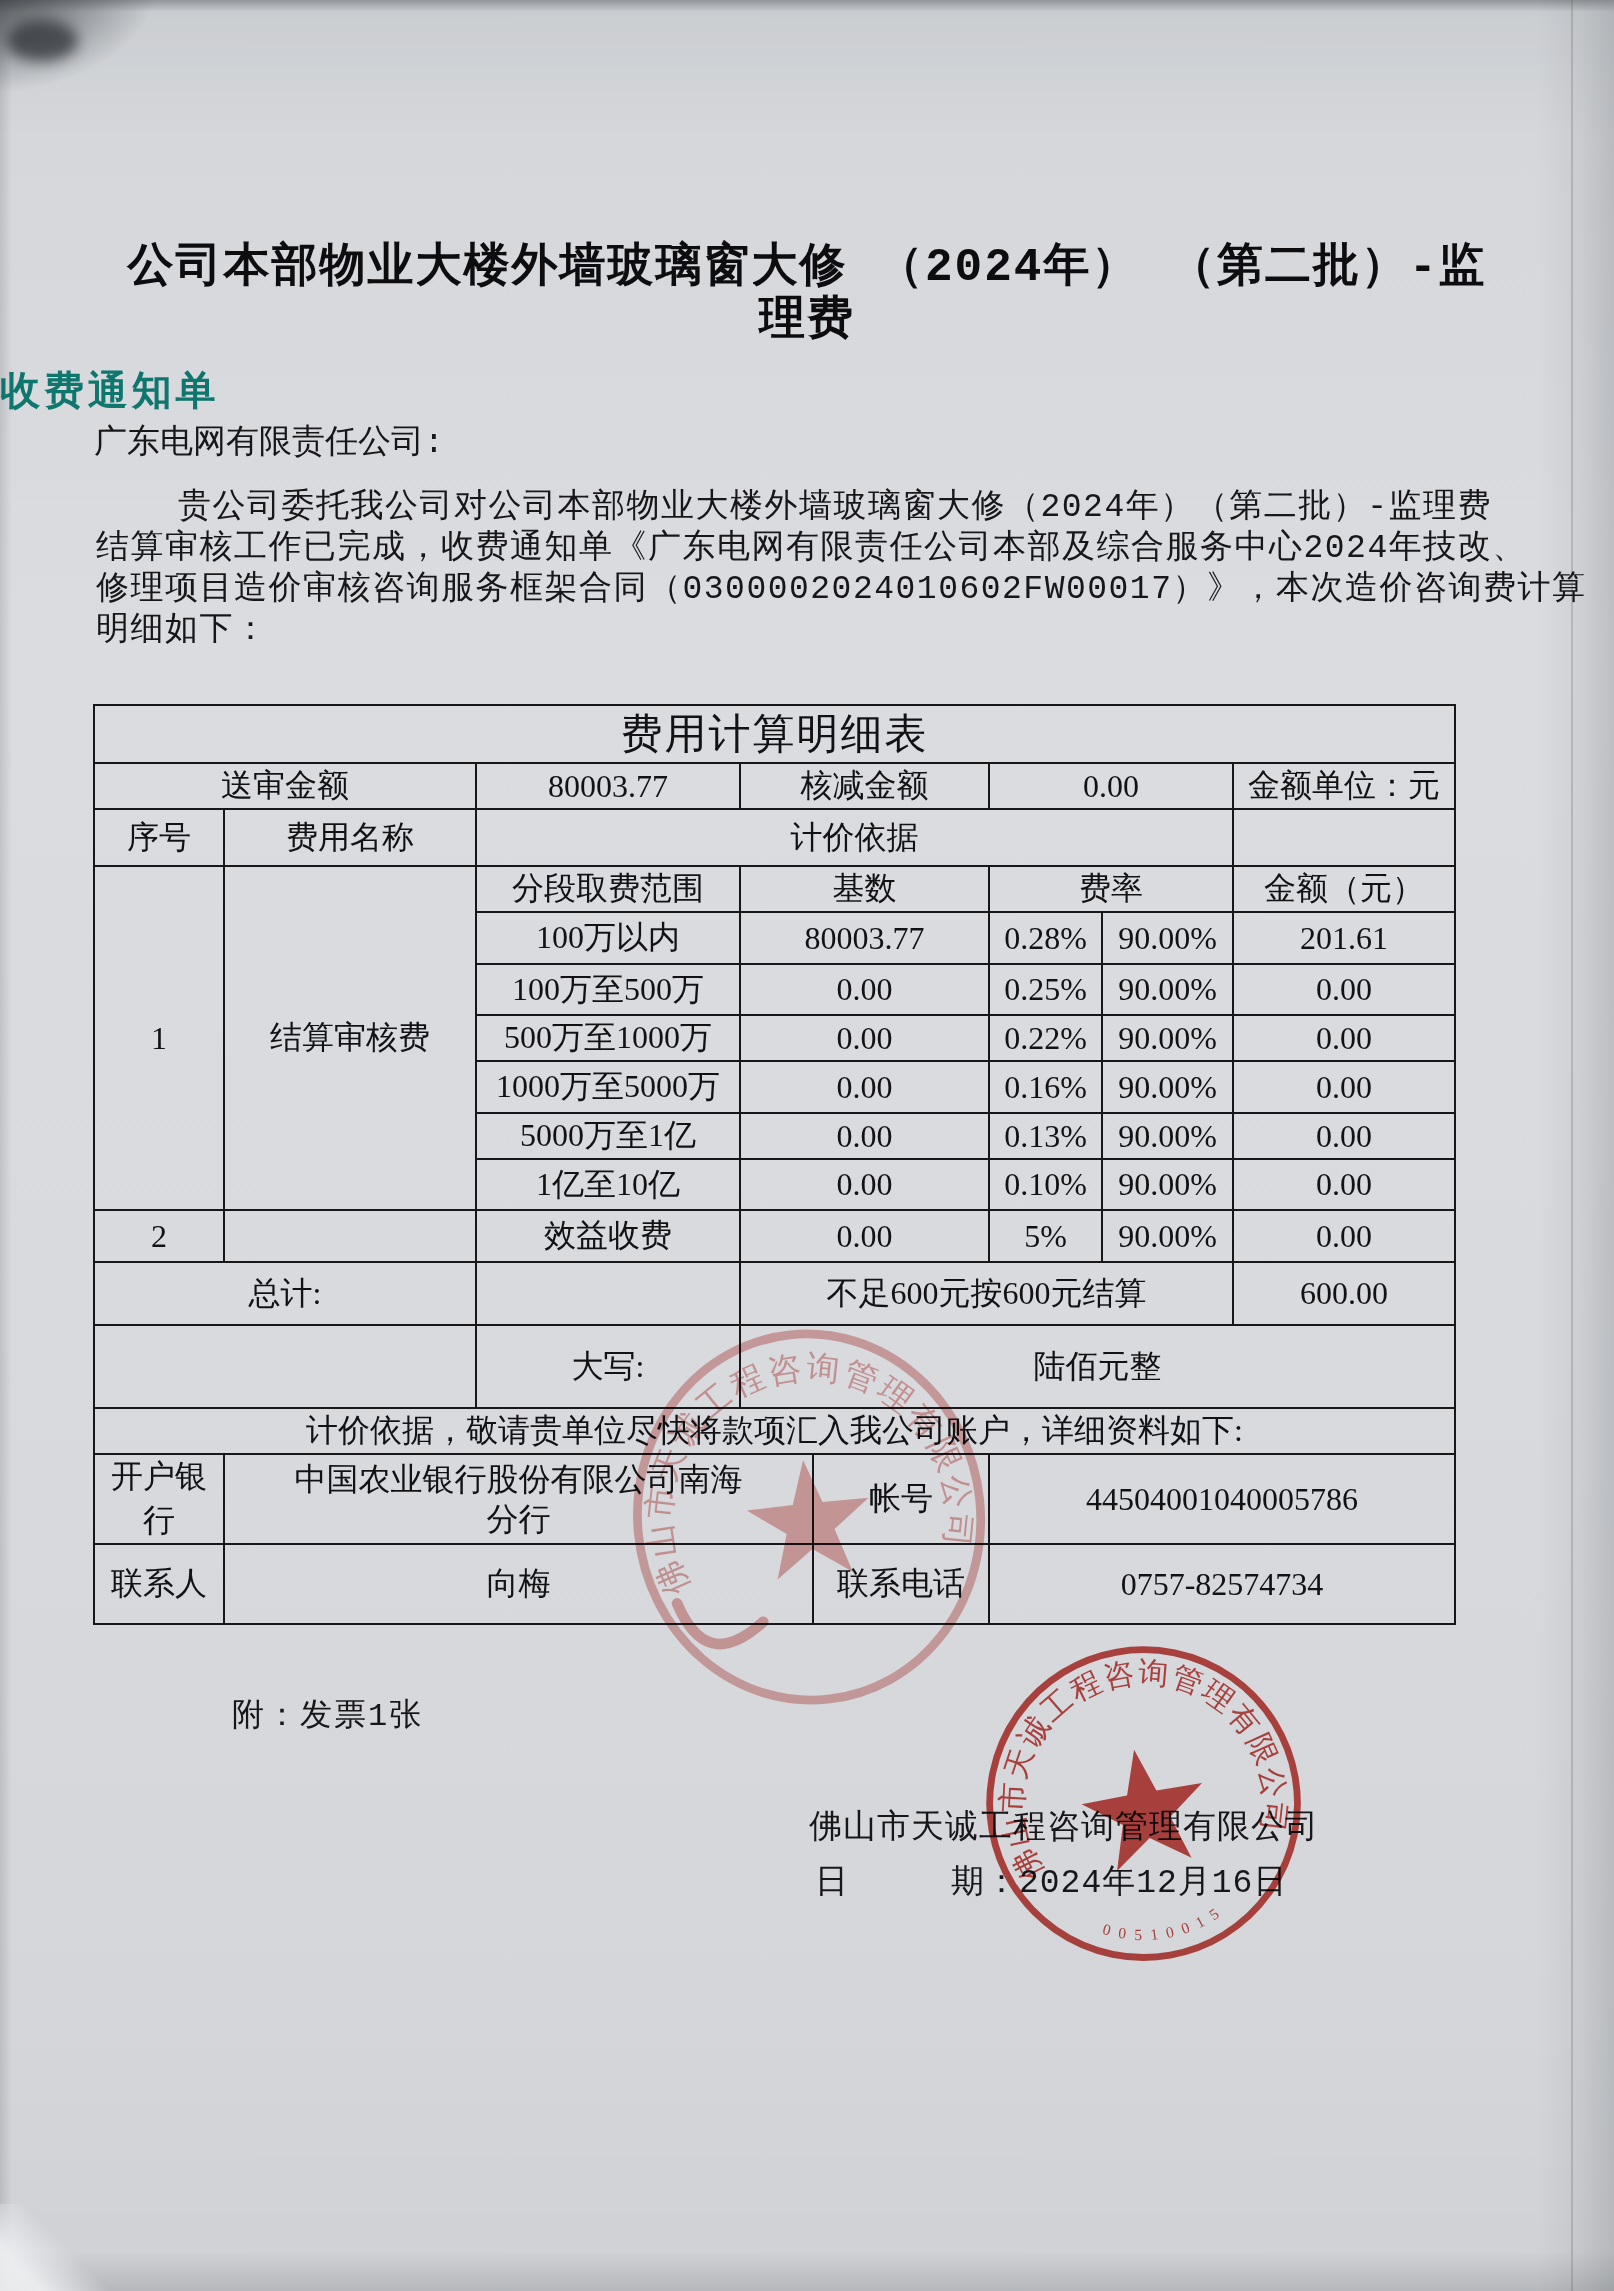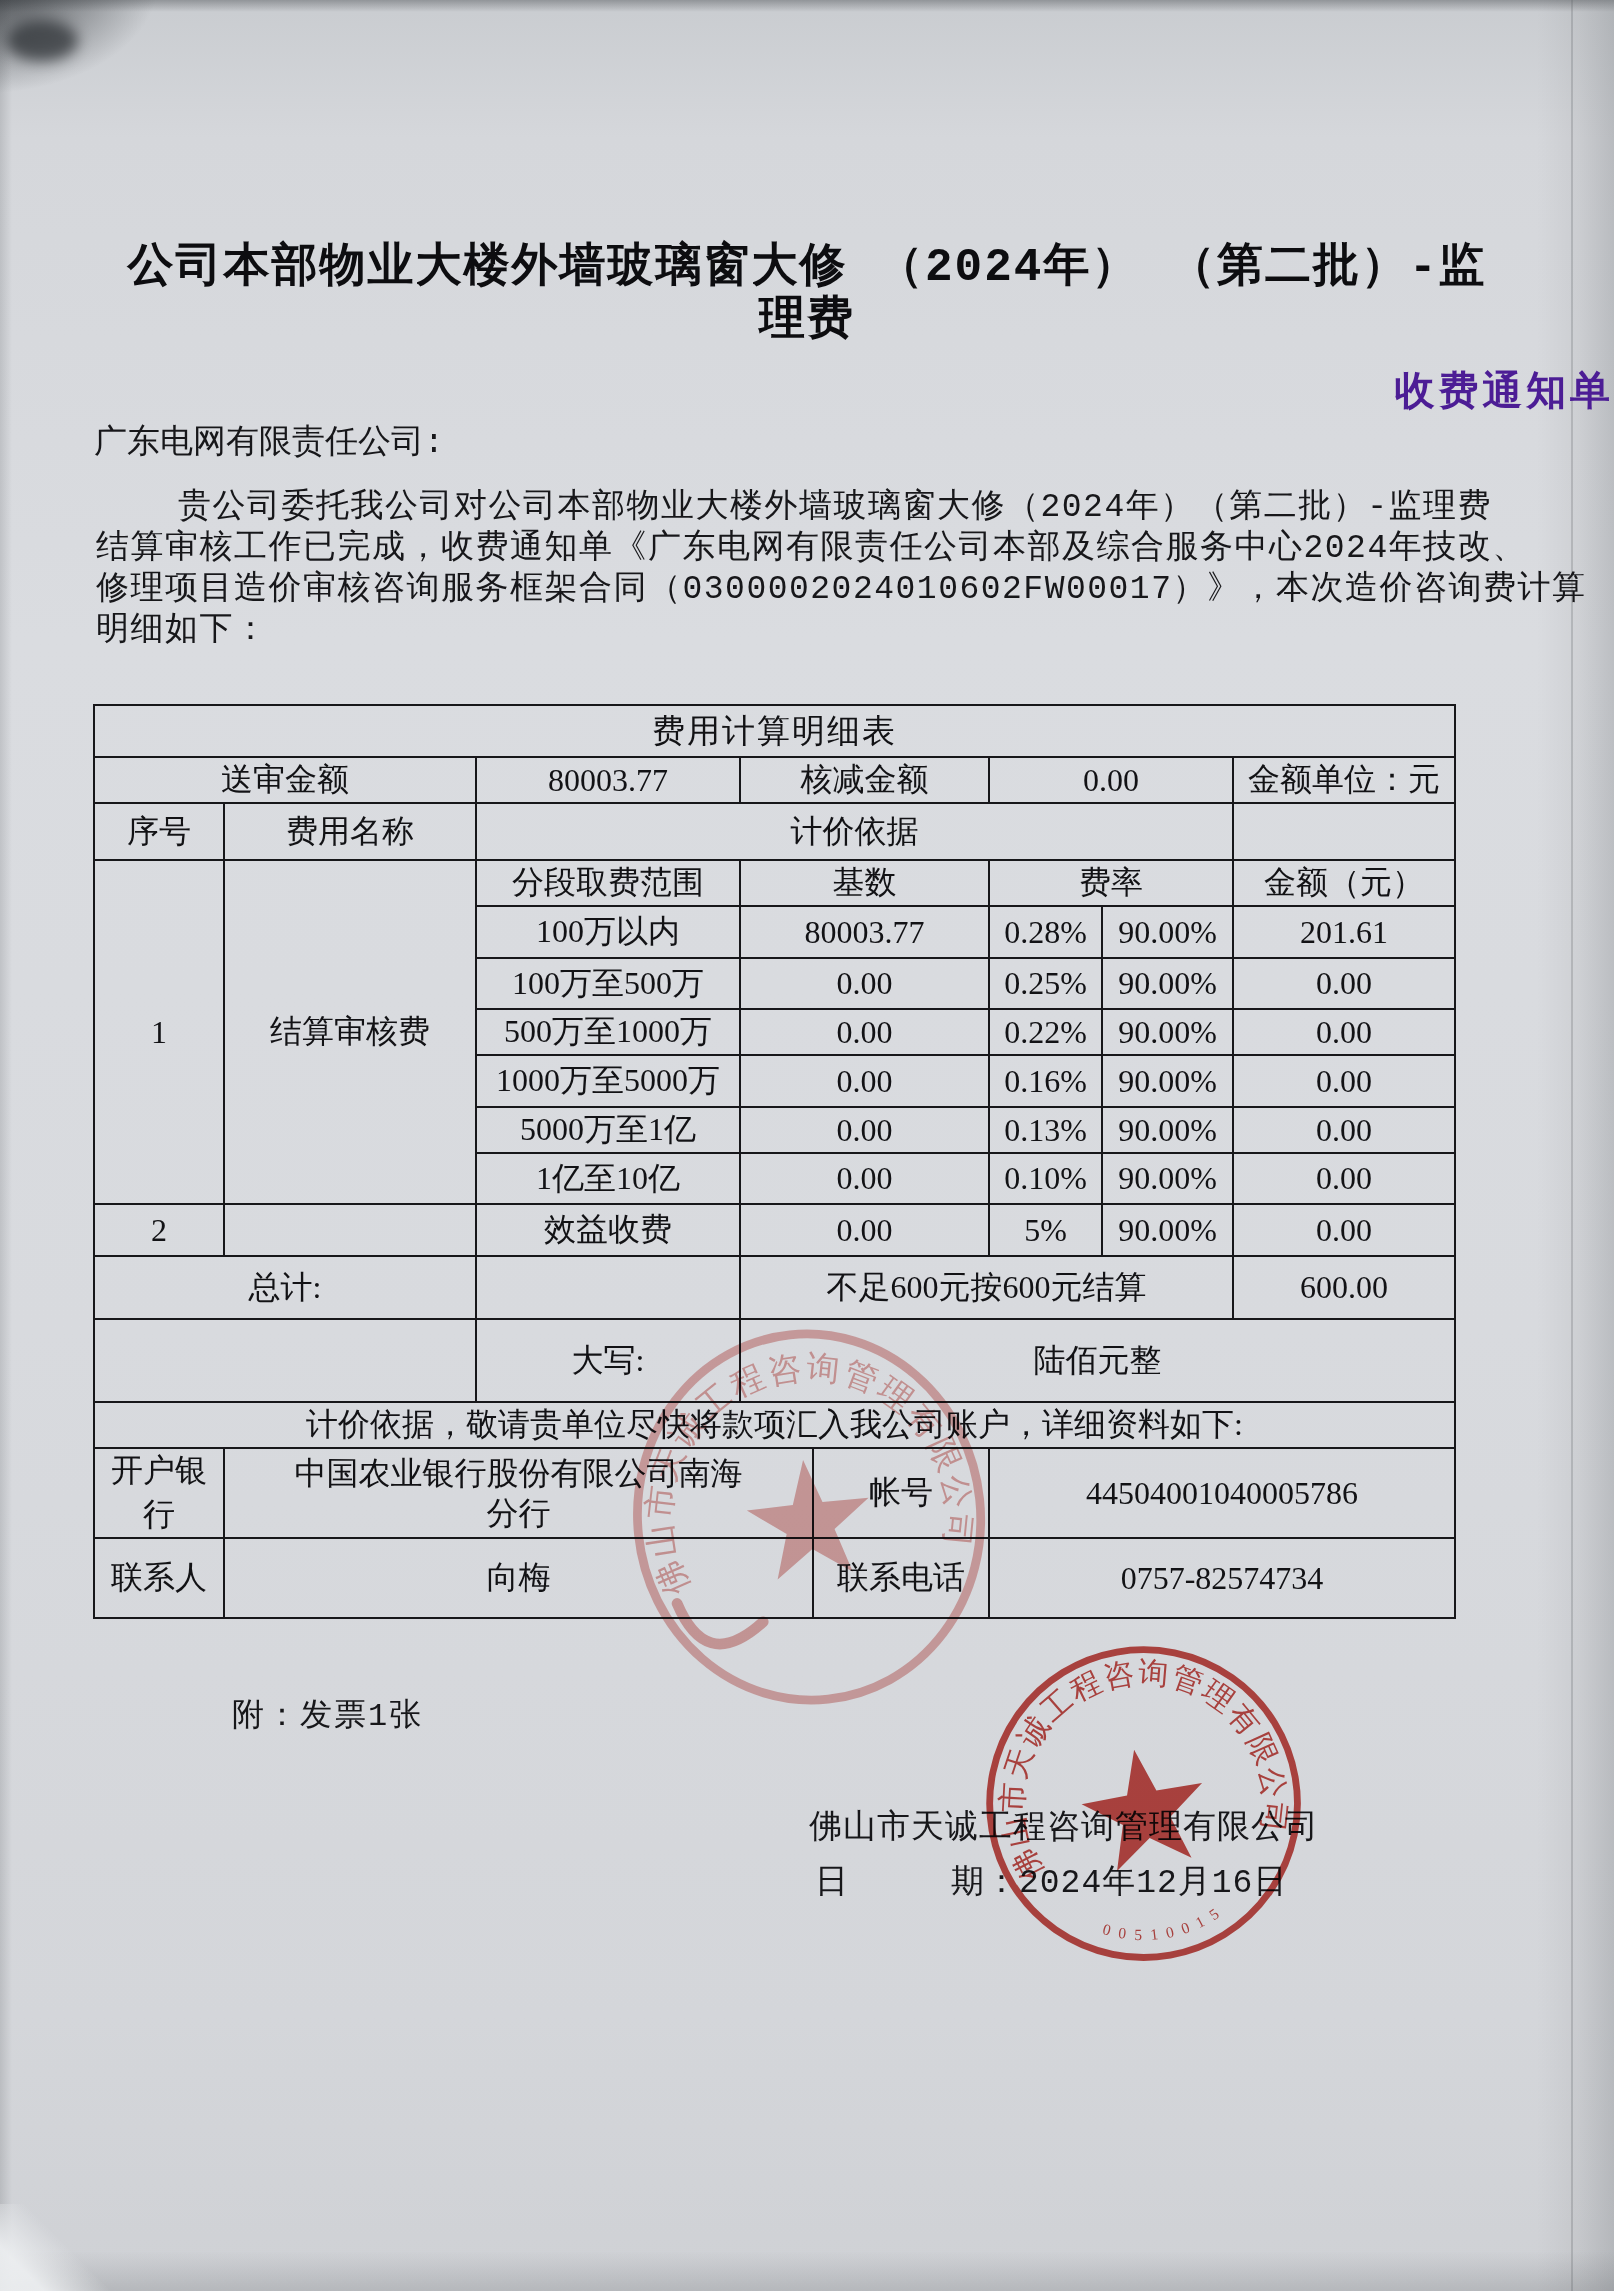--- a/index.html
+++ b/index.html
@@ -24,38 +24,38 @@
     background:linear-gradient(0deg,rgba(60,64,68,.18),rgba(60,64,68,0));}
   .art-edge-left{left:0;top:0;width:11.7px;height:100%;
     background:linear-gradient(90deg,rgba(60,64,68,.16),rgba(60,64,68,0));}
   .art-corner-bl{left:0;bottom:0;width:117px;height:88px;
     background:linear-gradient(45deg, rgba(238,240,242,.9) 0 22%, rgba(238,240,242,0) 55%);}
 
   .title-line{left:0;width:100%;text-align:center;font-weight:700;color:#0d0d10;
     font-size:46px;letter-spacing:2px;white-space:nowrap;}
   .t1{top:234px;}
   .t2{top:287px;}
-  .subtitle{top:363px;left:0;width:100%;text-align:right;font-weight:700;color:#4c1d95;
+  .subtitle{top:363px;left:0;width:100%;text-align:left;font-weight:700;color:#0f766e;
     font-size:40px;letter-spacing:3.9px;}
   .addressee{left:94px;top:419px;font-size:33px;}
   .para-line{left:96px;top:0;width:1443px;font-size:33px;letter-spacing:1.5px;white-space:nowrap;}
   .p0{top:483px;padding-left:82px;}
   .p1{top:524px;}
   .p2{top:565px;}
   .p3{top:606px;}
 
   table.doc{position:absolute;left:93px;top:704px;width:1360px;
     border-collapse:collapse;table-layout:fixed;
     font-size:32px;color:#121215;border:2.9px solid #17171a;}
   table.doc td{border:2px solid #17171a;padding:0 2px;text-align:center;vertical-align:middle;overflow:hidden;}
   td.ta-r{text-align:right;padding-right:9.8px;}
   td.ta-l{text-align:left;padding-left:9.8px;}
   td.rate-r{text-align:right;padding-right:7.8px;}
   .bank-wrap{display:inline-block;width:458px;line-height:1.25;}
-  .tbl-title{font-size:33px;letter-spacing:2px;border-radius:14px;}
+  .tbl-title{font-size:42px;letter-spacing:2px;border-radius:14px;}
 
   .attachment{left:232px;top:1693px;font-size:32px;letter-spacing:2px;}
   .footer-company{left:809px;top:1804px;font-size:33px;letter-spacing:1px;}
   .footer-date{left:815px;top:1859px;font-size:33px;letter-spacing:1px;}
 
   svg.stamp{position:absolute;pointer-events:none;mix-blend-mode:multiply;}
   #stampB{left:622px;top:1324px;}
   #stampA{left:978px;top:1638px;}
 </style>
 </head>

